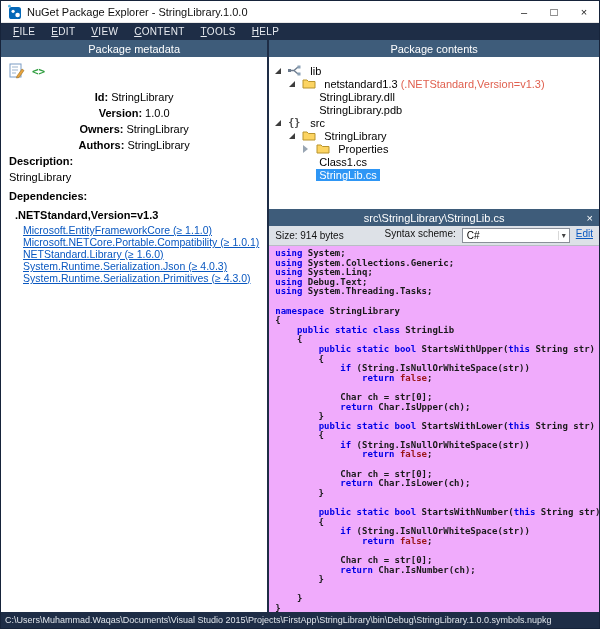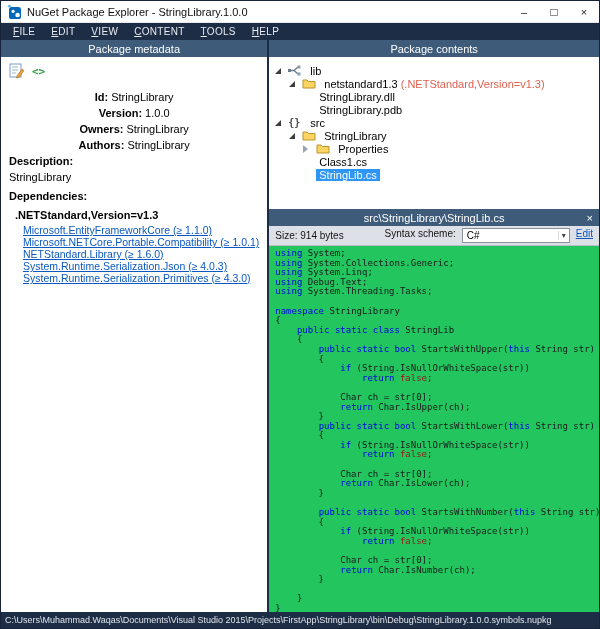--- a/index.html
+++ b/index.html
@@ -54,21 +54,21 @@
   .tree-note { color:#e0604f; }
 
   
   .viewer-close { position:absolute; right:6px; top:0; height:100%; display:flex; align-items:center; font-size:11px; color:#fff; cursor:default; }
   .info-bar { flex:0 0 20px; background:#dde1e7; border-bottom:1px solid #b9bdc5; display:flex; align-items:center; font-size:10px; color:#111; padding:0 6px; }
   .info-right { margin-left:auto; display:flex; gap:6px; }
   .combo { background:#fff; border:1px solid #8a8f99; width:108px; height:15px; font-size:10px; display:flex; align-items:center; padding-left:4px; color:#000; }
   .combo .arrow { margin-left:auto; font-size:8px; color:#444; padding:0 3px; border-left:1px solid #d8d8d8; }
   .edit-link { color:#0a58c0; font-size:10px; text-decoration:underline; cursor:pointer; }
 
-  .code { flex:1; background:#22c55e; padding:3px 0 0 6px; font-family:"DejaVu Sans Mono","Liberation Mono",monospace; font-size:9px; font-weight:normal; line-height:9.6px; overflow:hidden; }
+  .code { flex:1; background:#f0abfc; padding:3px 0 0 6px; font-family:"DejaVu Sans Mono","Liberation Mono",monospace; font-size:9px; font-weight:bold; line-height:9.6px; overflow:hidden; }
   .code-line { white-space:pre; height:9.6px; }
   .t-k { color:#0000e6; }
   .t-p { color:#1a1a1a; }
   .t-f { color:#991616; }
 
   
   .statusbar { flex:0 0 14px; background:#1e2d46; color:#dfe4ea; font-size:9px; display:flex; align-items:center; padding:8px 4px; white-space:nowrap; overflow:hidden; }
 </style>
 </head>
 <body>

